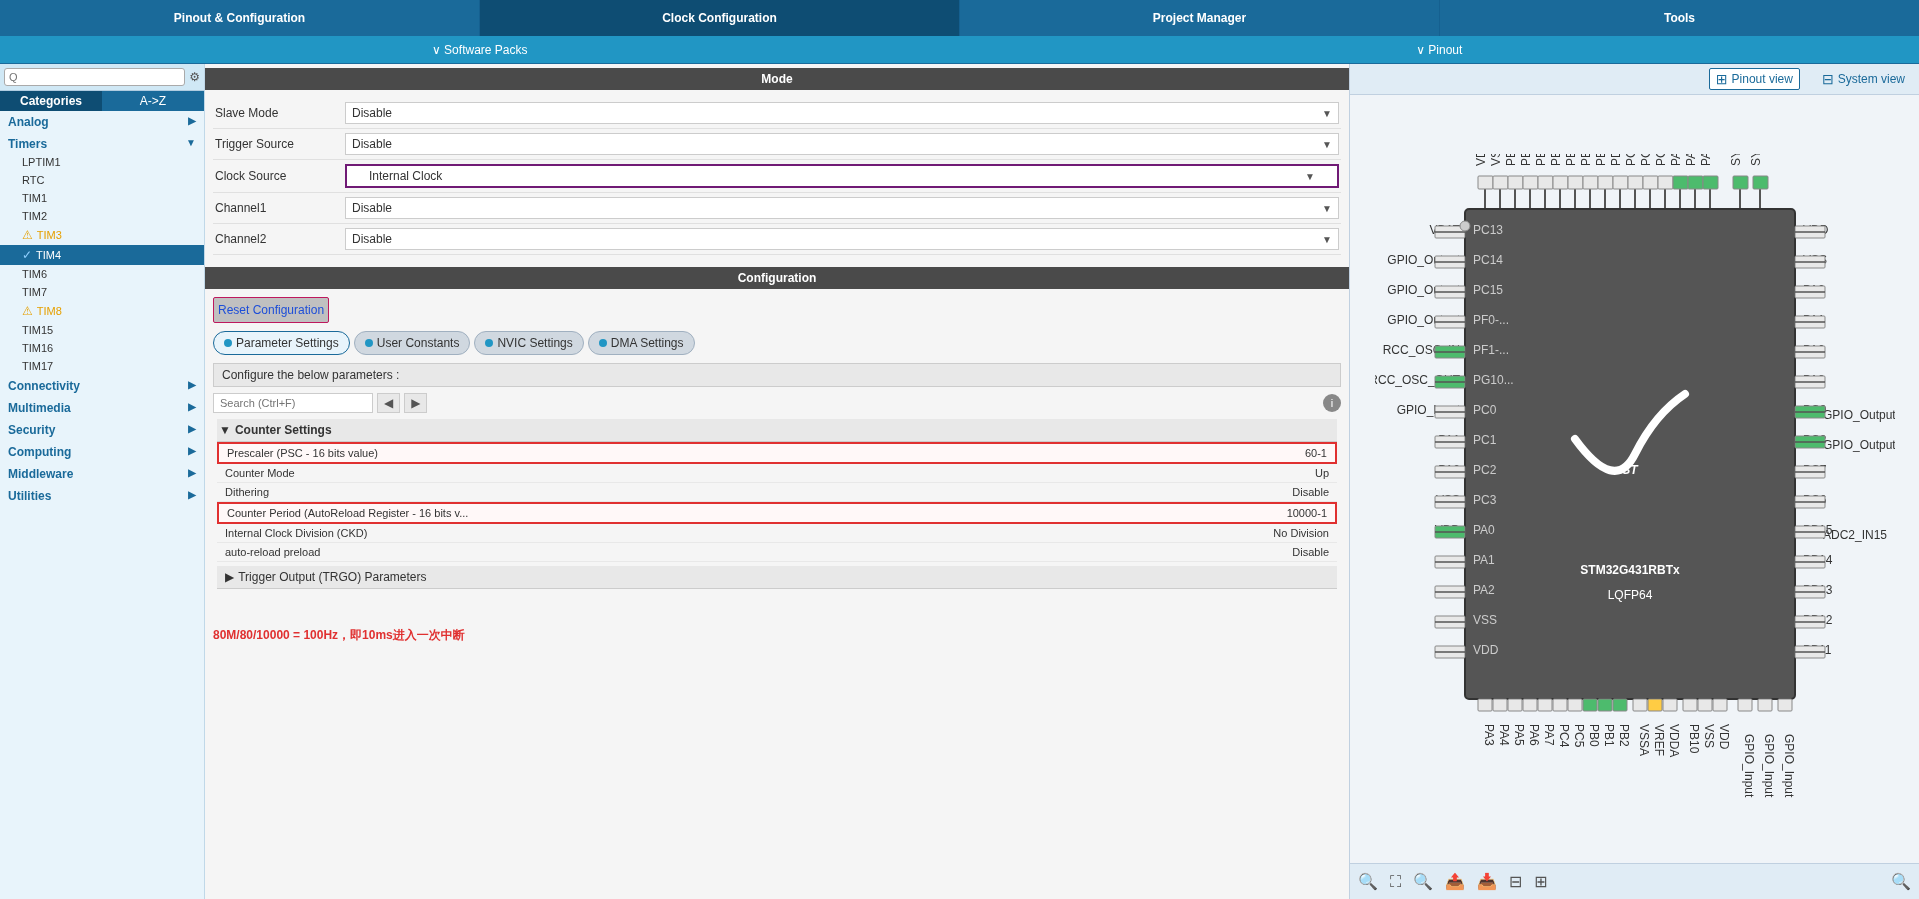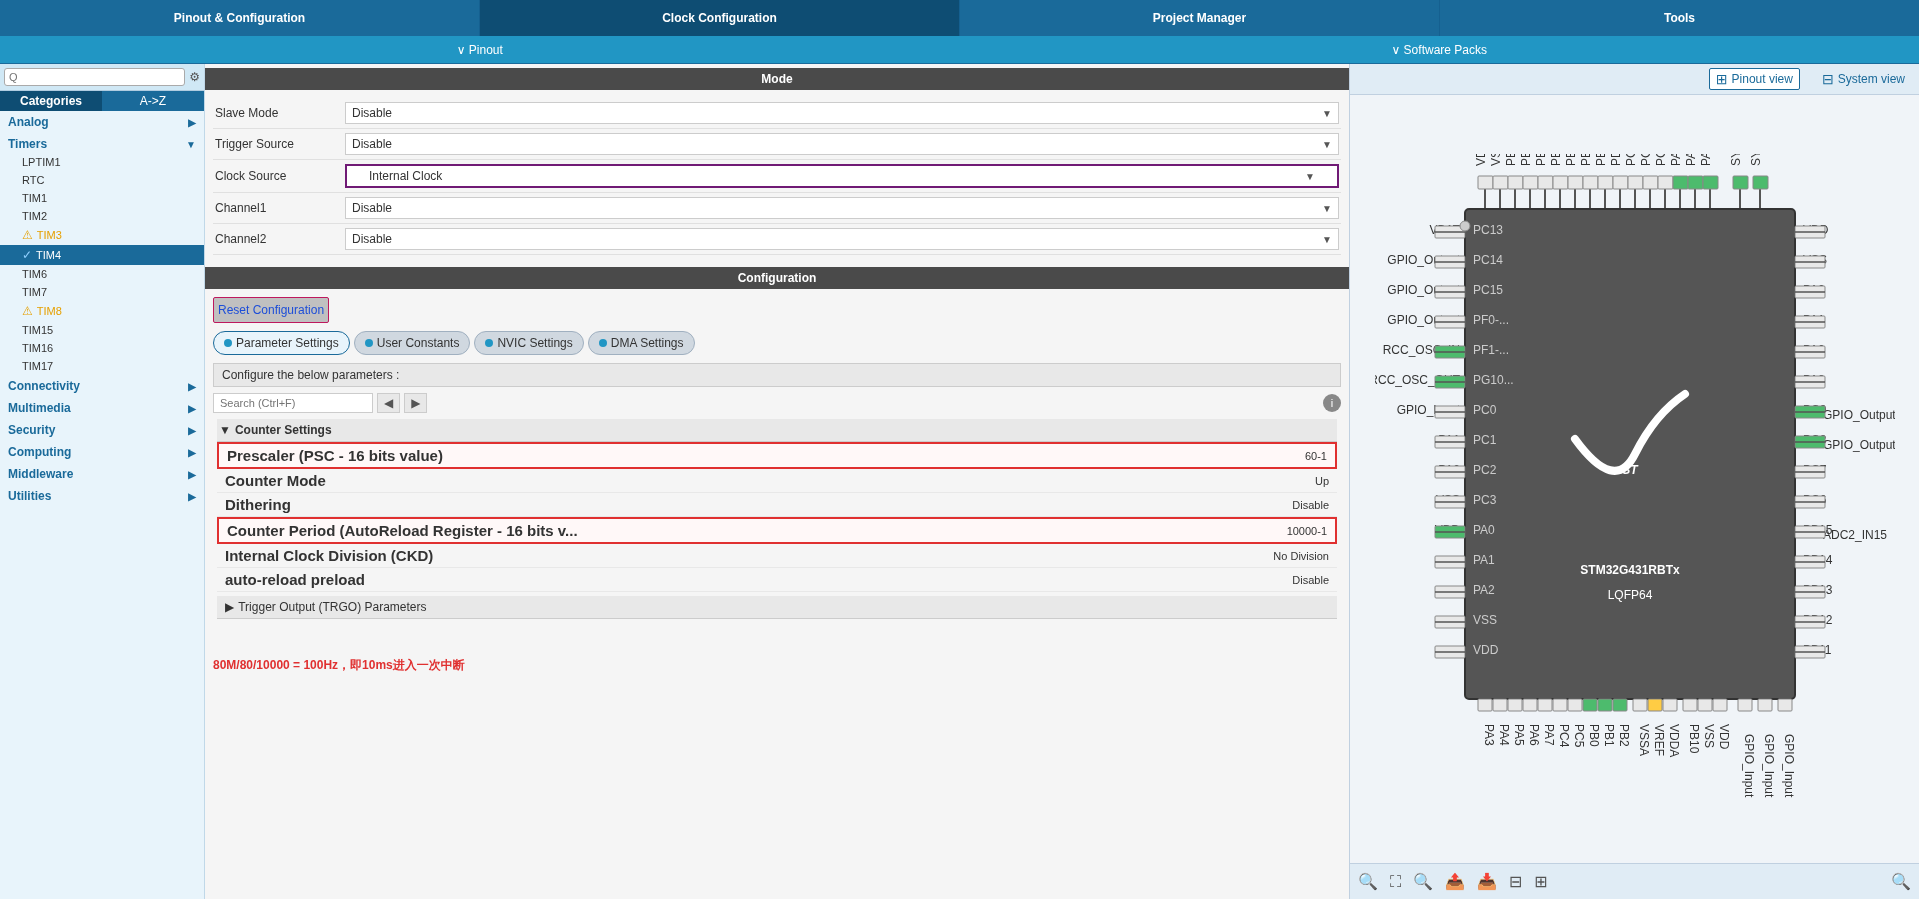--- a/index.html
+++ b/index.html
@@ -19,21 +19,21 @@
     .main { display: flex; height: calc(899px - 64px); }
 
     
     .sidebar { width: 205px; background: #e8f4fb; border-right: 1px solid #c0d8e8; display: flex; flex-direction: column; overflow-y: auto; }
     .sidebar-search { display: flex; align-items: center; padding: 4px; background: #d0e8f5; border-bottom: 1px solid #b0cce0; }
     .sidebar-search input { flex: 1; border: 1px solid #aaa; border-radius: 3px; padding: 2px 4px; font-size: 11px; }
     .sidebar-search .gear { margin-left: 4px; color: #555; cursor: pointer; }
     .sidebar-tabs { display: flex; background: #1a6a9a; }
     .sidebar-tab { flex: 1; text-align: center; padding: 3px; color: white; font-size: 11px; cursor: pointer; }
     .sidebar-tab.active { background: #0e4d73; font-weight: bold; }
-    .sidebar-group { padding: 4px 8px; cursor: pointer; display: flex; align-items: center; justify-content: space-between; font-weight: bold; color: #1a6a9a; font-size: 12px; gap: 32px; }
+    .sidebar-group { padding: 4px 8px; cursor: pointer; display: flex; align-items: flex-start; justify-content: space-between; font-weight: bold; color: #1a6a9a; font-size: 12px; gap: 32px; }
     .sidebar-group-expanded { padding: 0; }
     .sidebar-child { padding: 3px 8px 3px 22px; cursor: pointer; color: #333; font-size: 11px; display: flex; align-items: center; gap: 4px; }
     .sidebar-child.selected { background: #1a6a9a; color: white; }
     .sidebar-child.warning { color: #e6a000; }
     .arrow { font-size: 10px; }
 
     
     .center-panel { flex: 1; background: #f5f5f5; display: flex; flex-direction: column; overflow: hidden; position: relative; }
     .panel-title-bar { background: #4a4a4a; color: white; text-align: center; padding: 6px; font-size: 13px; font-weight: bold; }
     .section-header { background: #4a4a4a; color: white; text-align: center; padding: 4px; font-size: 12px; font-weight: bold; margin-top: 4px; }
@@ -64,21 +64,21 @@
     .search-bar { display: flex; align-items: center; gap: 4px; margin-bottom: 6px; }
     .search-bar input { border: 1px solid #ccc; padding: 3px 6px; font-size: 11px; width: 160px; }
     .search-bar .nav-btn { border: 1px solid #ccc; background: #e8e8e8; padding: 2px 6px; cursor: pointer; color: #555; }
     .search-bar .info-btn { margin-left: auto; width: 18px; height: 18px; border-radius: 50%; background: #888; color: white; display: flex; align-items: center; justify-content: center; font-size: 11px; cursor: pointer; }
 
     
     .counter-settings { padding: 0 4px; }
     .counter-header { display: flex; align-items: center; gap: 4px; padding: 4px 2px; cursor: pointer; font-weight: bold; color: #333; background: #e8e8e8; border-bottom: 1px solid #ccc; }
     .param-row { display: flex; align-items: center; padding: 3px 8px; border-bottom: 1px solid #e8e8e8; }
     .param-row.highlighted { border: 2px solid #e03030; background: #fff8f8; }
-    .param-name { flex: 1; color: #333; font-size: 15px; font-weight: bold; }
+    .param-name { flex: 1; color: #333; font-size: 11px; }
     .param-value { color: #333; font-size: 11px; text-align: right; min-width: 100px; }
 
     .trgo-header { display: flex; align-items: center; gap: 4px; padding: 4px 8px; cursor: pointer; color: #333; background: #e8e8e8; border-bottom: 1px solid #ccc; margin-top: 4px; }
 
     
     .right-panel { width: 570px; background: #f0f4f8; border-left: 1px solid #c0d0e0; display: flex; flex-direction: column; overflow: hidden; }
     .right-panel-header { display: flex; align-items: center; justify-content: flex-end; padding: 4px 8px; background: #e0ecf5; border-bottom: 1px solid #c0d0e0; gap: 16px; }
     .view-tab { display: flex; align-items: center; gap: 4px; cursor: pointer; color: #1a6a9a; font-size: 12px; padding: 2px 6px; border-radius: 2px; }
     .view-tab.active { background: white; border: 1px solid #1a6a9a; }
 
@@ -107,24 +107,24 @@
   <div class="top-nav-item">
     <span>Project Manager</span>
   </div>
   <div class="top-nav-item">
     <span>Tools</span>
   </div>
 </div>
 
 <div class="second-nav">
   <div class="second-nav-item">
+    <span>∨  Software Packs</span>
+  </div>
+  <div class="second-nav-item">
     <span>∨  Pinout</span>
-  </div>
-  <div class="second-nav-item">
-    <span>∨  Software Packs</span>
   </div>
 </div>
 
 <div class="main">
 
   <div class="sidebar">
     <div class="sidebar-search">
       <input type="text" placeholder="Q" style="">
       <span class="gear">⚙</span>
     </div>

